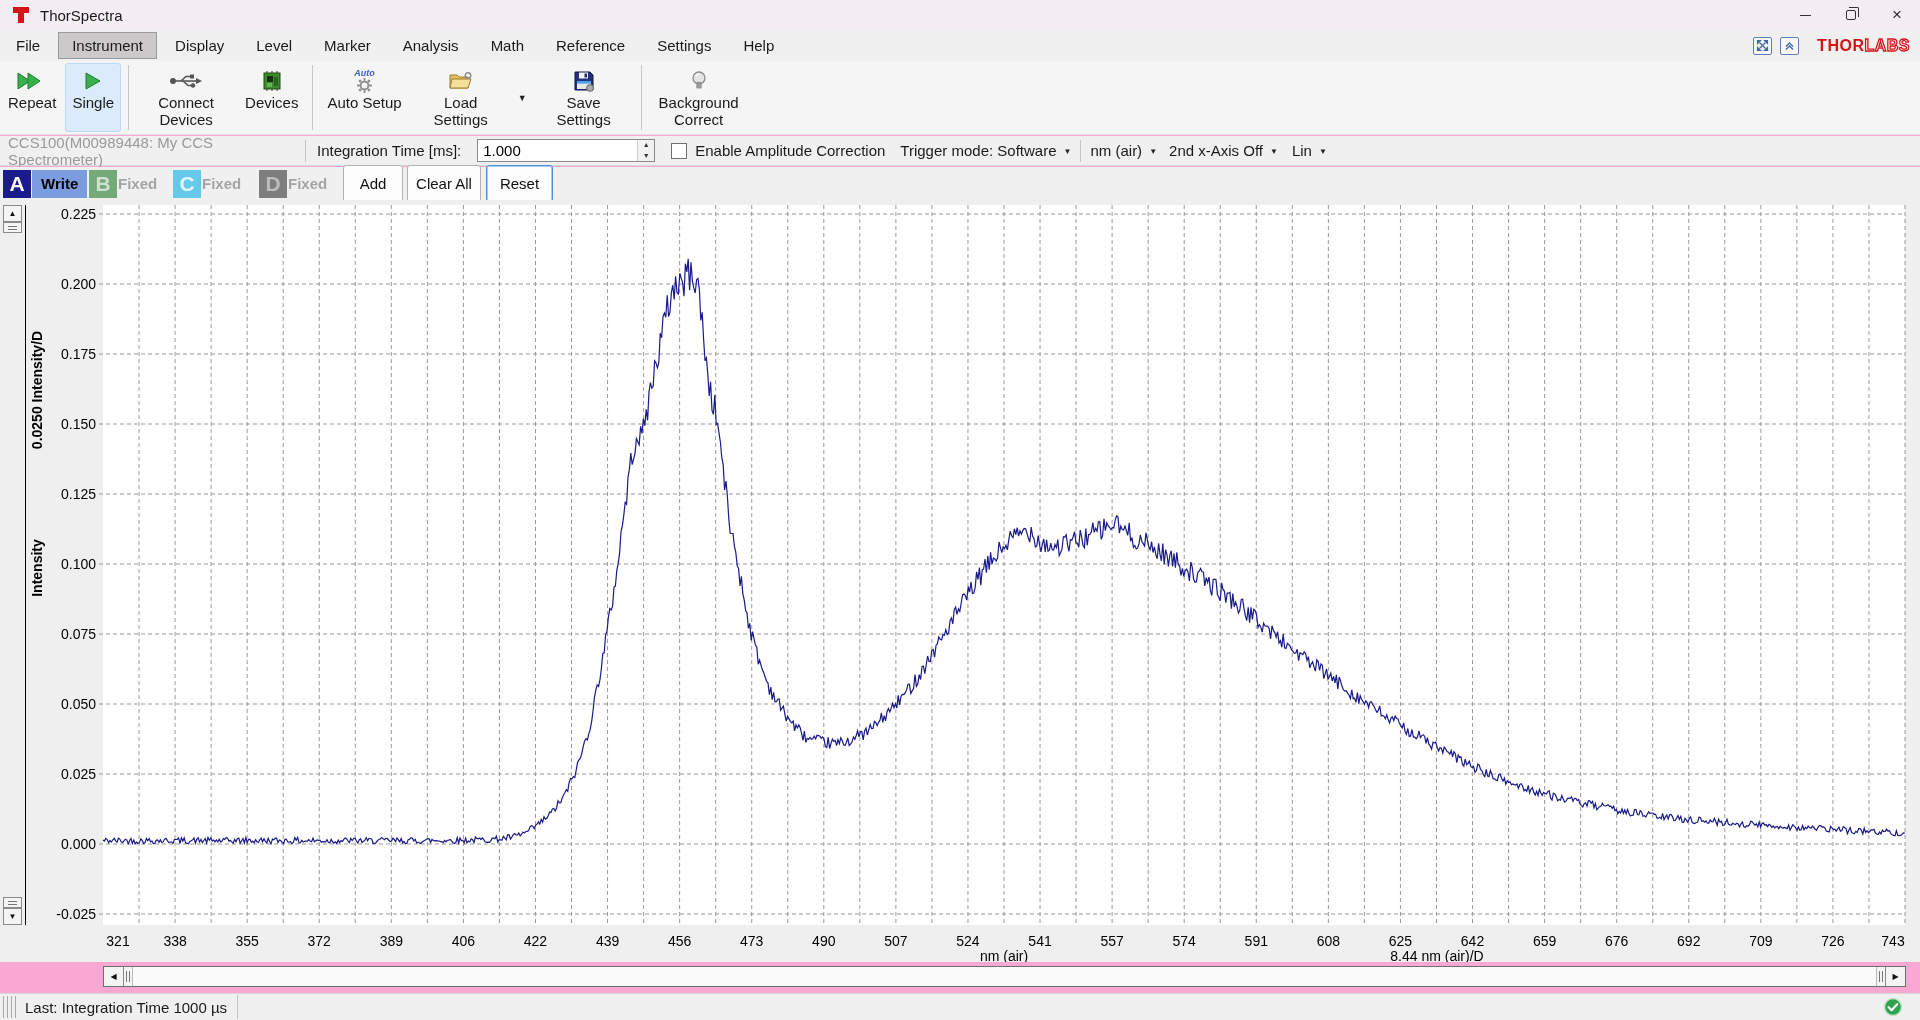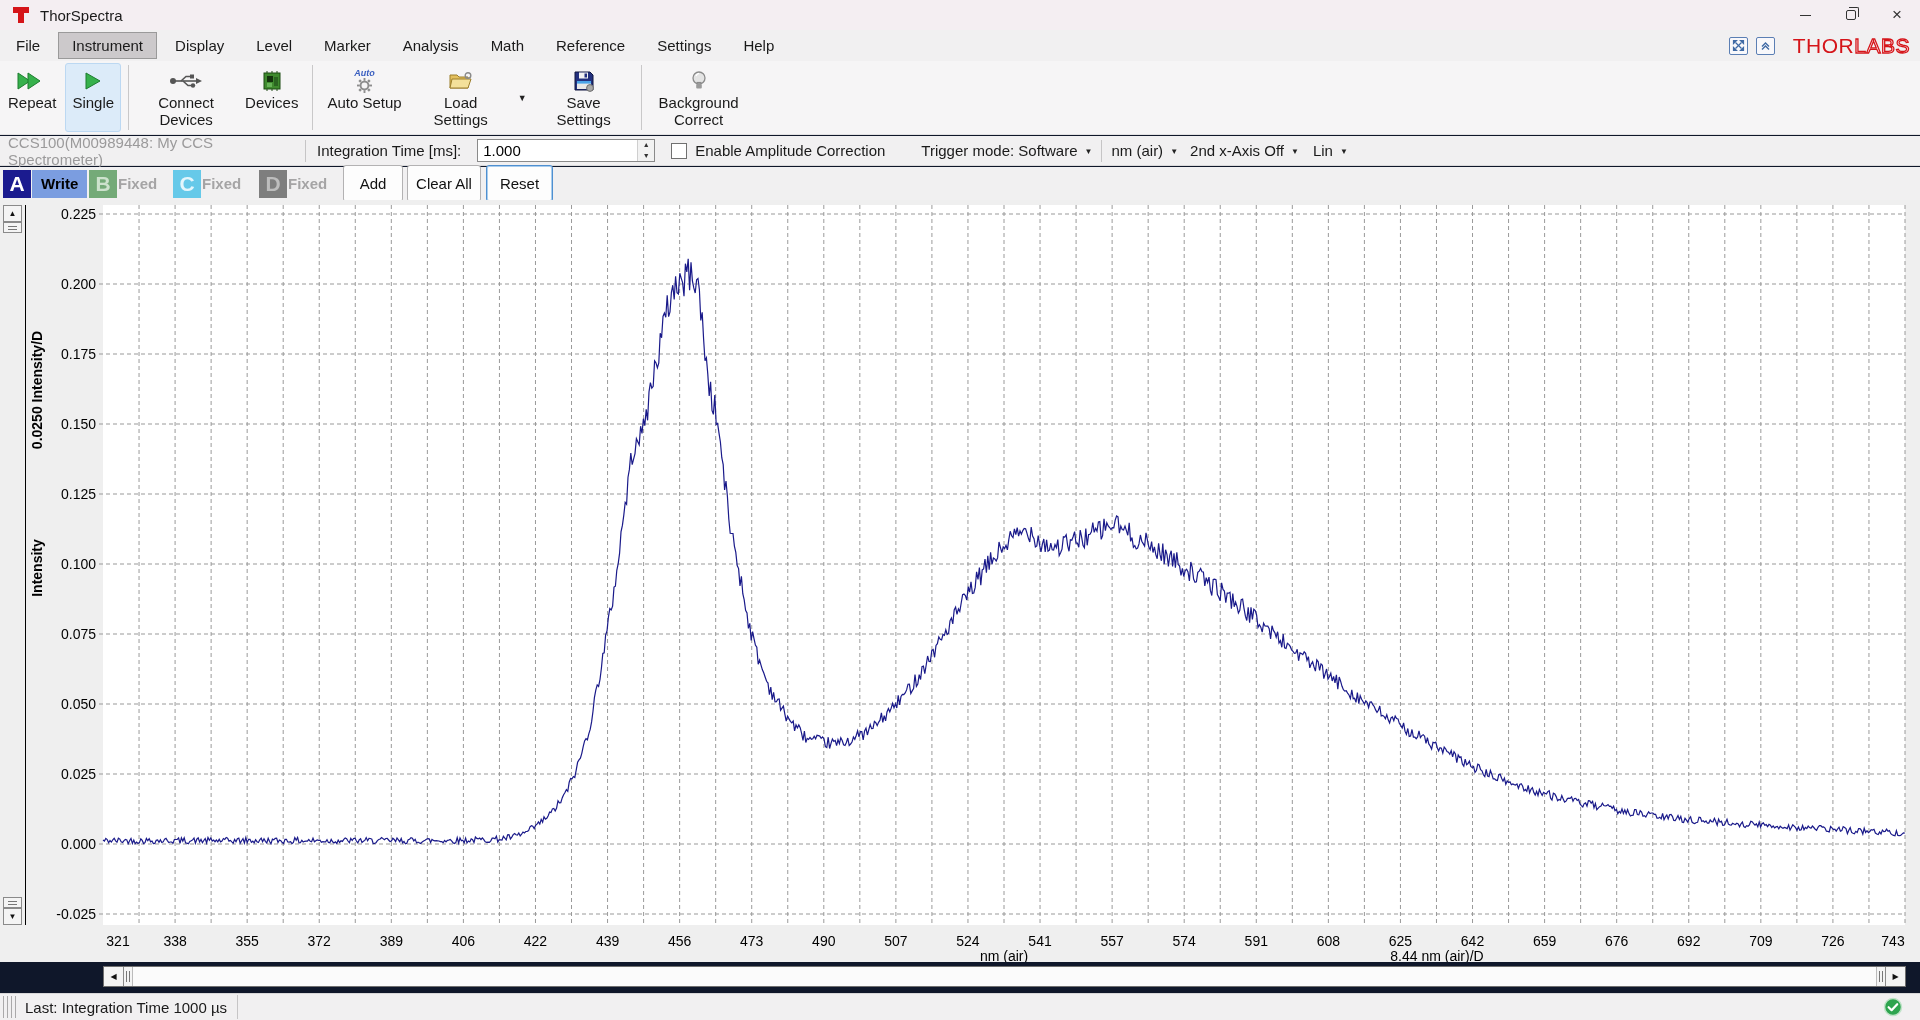--- a/index.html
+++ b/index.html
@@ -1,18 +1,18 @@
 <!DOCTYPE html>
 <html><head>
 <meta charset="utf-8">
 <style>
   * { margin:0; padding:0; box-sizing:border-box; }
   html,body { width:1920px; height:1020px; overflow:hidden; background:#efefef;
               font-family:"Liberation Sans", sans-serif; -webkit-font-smoothing:antialiased; }
-  #app { position:relative; width:1920px; height:1020px; background:#0f172a; }
+  #app { position:relative; width:1920px; height:1020px; background:#f9a8d4; }
 
   
   .titlebar { position:absolute; left:0; top:0; width:1920px; height:30px;
               background:#f4eef2; display:flex; align-items:center; }
   .tlogo { margin-left:12px; width:18px; height:18px; display:inline-block; }
   .titletext { margin-left:10px; font-size:15px; color:#1a1a1a; }
   .winbtns { position:absolute; right:0; top:0; height:30px; display:flex; }
   .winbtn { width:46px; height:30px; display:flex; align-items:center; justify-content:center;
             color:#333; font-size:17px; cursor:default; }
   .glyph-min { display:block; width:11px; border-top:1px solid #333; }
@@ -22,21 +22,21 @@
                border:1px solid #333; border-left:none; border-bottom:none; border-radius:0 2px 0 0;}
 
   
   .menubar { position:absolute; left:0; top:30px; width:1920px; height:31px;
              background:#f1f0f1; display:flex; align-items:center; }
   .menuitem { padding:4px 13px; margin:0 3px; font-size:15px; color:#1a1a1a; }
   .menuitem.active { background:#ccc9cb; outline:1px solid #9a9a9a; }
   .menu-right { position:absolute; right:10px; top:0; height:31px; display:flex; align-items:center; gap:8px; }
   .ribicon { width:19px; height:18px; border:1px solid #5b7fb4; border-radius:2px; background:#f8f8fb;
              display:flex; align-items:center; justify-content:center; }
-  .thorlogo { margin-left:10px; font-size:21px; font-weight:400; letter-spacing:.5px; line-height:1; }
+  .thorlogo { margin-left:10px; font-size:16px; font-weight:700; letter-spacing:.5px; line-height:1; }
   .thorlogo .thor { color:#d51419; }
   .thorlogo .labs { color:#fdfcfd; -webkit-text-stroke:1.3px #d51419; }
 
   
   .toolbar { position:absolute; left:0; top:61px; width:1920px; height:74px;
              background:#f6f5f6; border-bottom:1px solid #e2e1e2; display:flex; align-items:stretch; }
   .tbtn { margin:2px 1px; padding:4px 6px 2px 6px; display:flex; flex-direction:column; align-items:center;
           justify-content:flex-start; min-width:52px; border:1px solid transparent; border-radius:3px; }
   .tbtn .ticon { height:26px; display:flex; align-items:center; justify-content:center; }
   .tbtn .tlabel { font-size:15px; color:#1a1a1a; text-align:center; line-height:17px; max-width:86px; }
@@ -287,21 +287,21 @@
     <span class="intlabel">Integration Time [ms]:</span>
     <span class="intwrap">
       <input value="1.000" style="">
       <span class="spinner">
           <div>▲</div>
           <div>▼</div>
         </span>
     </span>
     <span class="chk"></span>
     <span class="chklabel">Enable Amplitude Correction</span>
-    <span class="dd" style="margin-left:36px;">
+    <span class="dd" style="margin-left:15px;">
       <span>Trigger mode: Software</span>
         <span class="ddcaret">▼</span>
     </span>
     <span class="ssep"></span>
     <span class="dd">
       <span>nm (air)</span>
         <span class="ddcaret">▼</span>
     </span>
     <span class="dd" style="margin-left:12px;">
       <span>2nd x-Axis Off</span>

